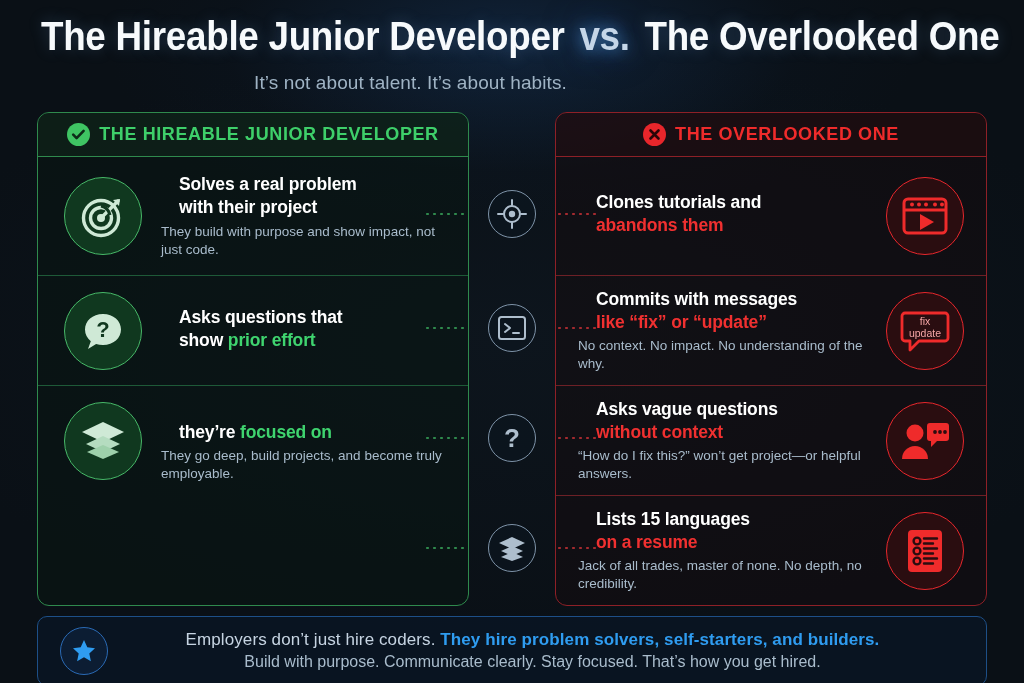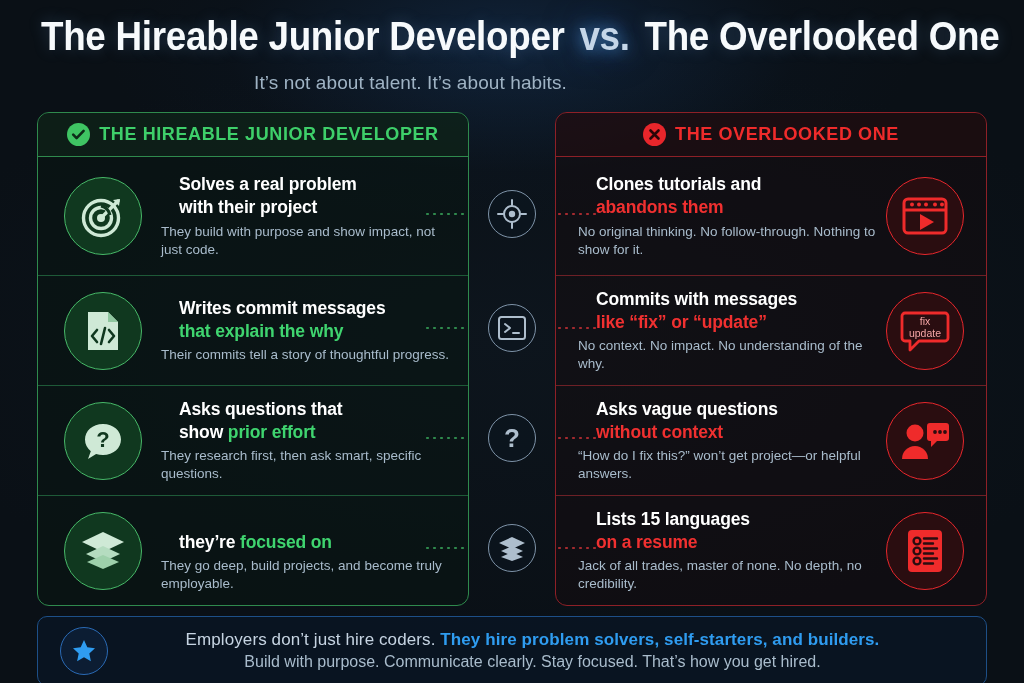--- a/index.html
+++ b/index.html
@@ -152,50 +152,33 @@
         </div>
         <div class="txt">
           <div class="headline">
             <span>Solves a real problem</span><br>
             <span>with their project</span>
           </div>
           <div class="sub">They build with purpose and show impact, not just code.</div>
         </div>
       </div>
 
-      <div class="row">
-        <div class="bubble">
-          <svg width="44" height="46" viewBox="0 0 44 46">
-            <path d="M7 4 h20 l10 10 v28 h-30 z" fill="#cfe9d6"></path>
-            <path d="M27 4 v10 h10 z" fill="#8fc79f"></path>
-            <path d="M16 22 l-5 6 l5 6 M28 22 l5 6 l-5 6 M24 20 l-4 16" fill="none" stroke="#10381f" stroke-width="2.6" stroke-linecap="round" stroke-linejoin="round"></path>
-          </svg>
-        </div>
-        <div class="txt">
-          <div class="headline">
-            <span>Writes commit messages</span><br>
-            <span class="hl-green">that explain the why</span>
-          </div>
-          <div class="sub">Their commits tell a story of thoughtful progress.</div>
-        </div>
-      </div>
 
       <div class="row">
         <div class="bubble">
           <svg width="46" height="46" viewBox="0 0 46 46">
             <path d="M23 6 C33.5 6 41 13 41 21.5 C41 30 33.5 37 23 37 C20.5 37 18.2 36.7 16.1 36.1 L8 41 L10.8 33.2 C7.2 30.3 5 26.2 5 21.5 C5 13 12.5 6 23 6 Z" fill="#cfe9d6"></path>
             <text x="23" y="29" font-family="Liberation Sans, sans-serif" font-size="22" font-weight="bold" fill="#10381f" text-anchor="middle">?</text>
           </svg>
         </div>
         <div class="txt">
           <div class="headline">
             <span>Asks questions that</span><br>
             <span>show </span><span class="hl-green">prior effort</span>
           </div>
-          <div class="sub">They research first, then ask smart, specific questions.</div>
         </div>
       </div>
 
       <div class="row">
         <div class="bubble">
           <svg width="48" height="44" viewBox="0 0 48 44">
             <path d="M24 3 L45 13 L24 23 L3 13 Z" fill="#cfe9d6"></path>
             <path d="M24 17 L41 25 L24 33 L7 25 Z" fill="#b5dcc0"></path>
             <path d="M24 26 L40 33 L24 40 L8 33 Z" fill="#9ed0ab"></path>
           </svg>
@@ -222,21 +205,20 @@
       <span class="head-title">THE OVERLOOKED ONE</span>
     </div>
     <div class="rows">
 
       <div class="row r1">
         <div class="txt">
           <div class="headline">
             <span>Clones tutorials and</span><br>
             <span class="hl-red">abandons them</span>
           </div>
-          <div class="sub">No original thinking. No follow-through. Nothing to show for it.</div>
         </div>
         <div class="bubble">
           <svg width="48" height="42" viewBox="0 0 48 42">
             <rect x="3" y="4" width="42" height="34" rx="4" fill="none" stroke="#ef2b2b" stroke-width="3"></rect>
             <path d="M3 15 H45" stroke="#ef2b2b" stroke-width="3"></path>
             <circle cx="11" cy="9.5" r="2" fill="#ef2b2b"></circle>
               <circle cx="18" cy="9.5" r="2" fill="#ef2b2b"></circle>
               <circle cx="25" cy="9.5" r="2" fill="#ef2b2b"></circle>
             <circle cx="34" cy="9.5" r="2" fill="#ef2b2b"></circle>
               <circle cx="41" cy="9.5" r="2" fill="#ef2b2b"></circle>

